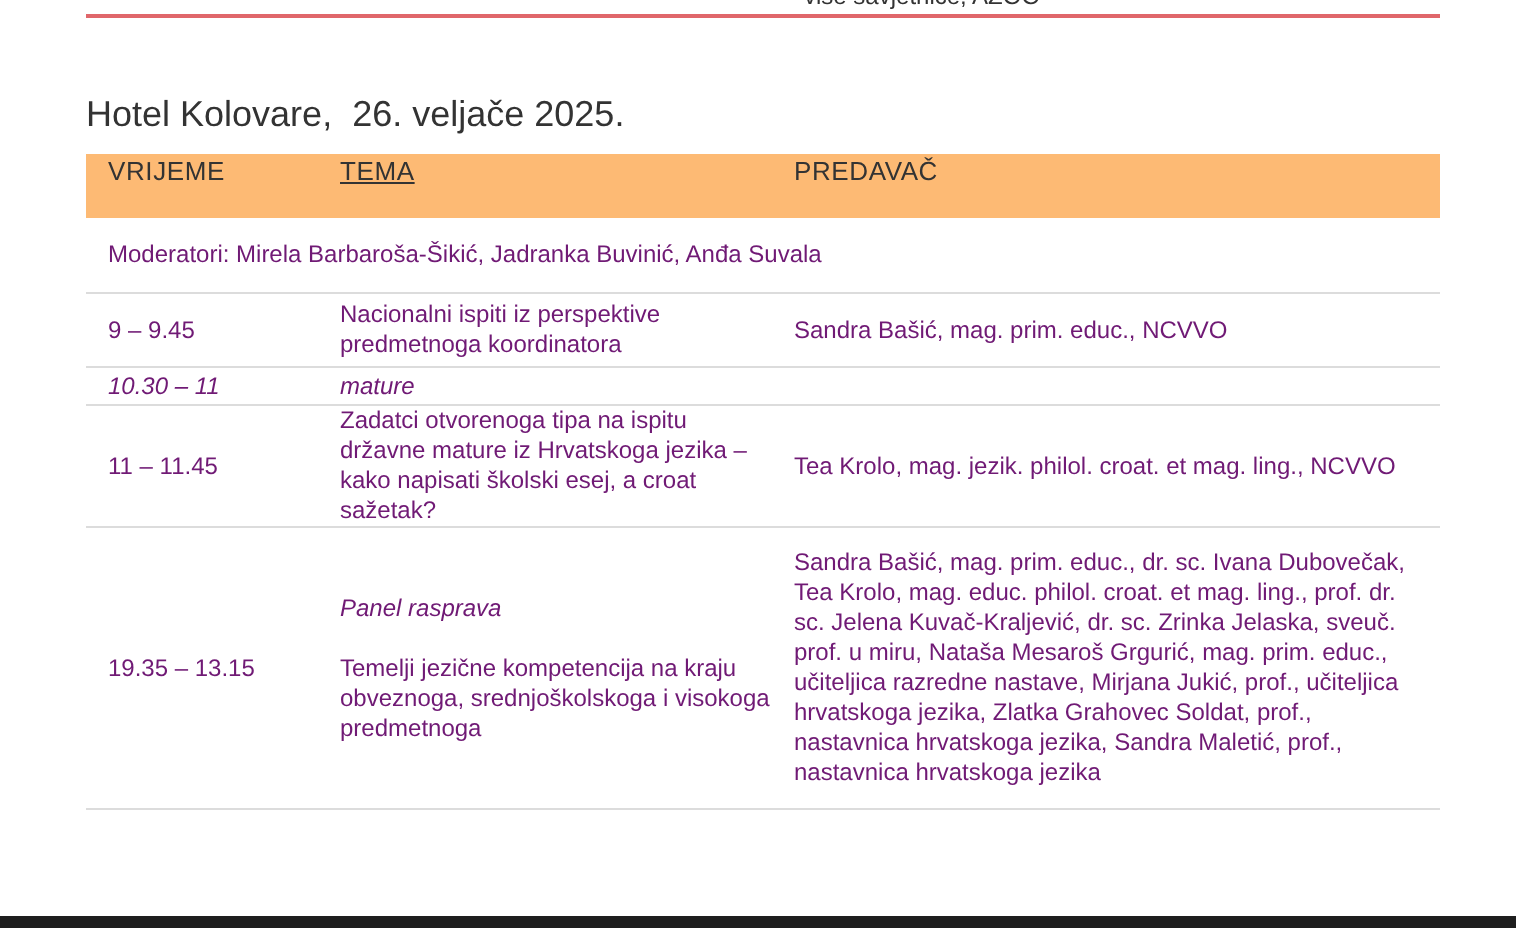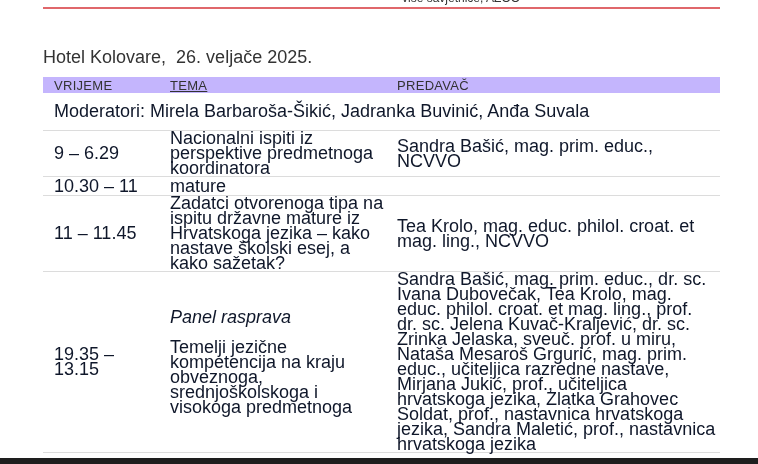--- a/index.html
+++ b/index.html
@@ -20,35 +20,35 @@
       position: absolute; left: 43px; top: 47px; font-size: 18px; color: #333;
     }
     table.program {
       position: absolute; left: 43px; top: 77px; width: 677px;
       border-collapse: collapse; table-layout: fixed;
     }
     table.program col.c1 { width: 116px; }
     table.program col.c2 { width: 233px; }
     table.program col.c3 { width: 328px; }
     thead th {
-      background: #c4b5fd; text-align: left; font-weight: normal;
+      background: #fdba74; text-align: left; font-weight: normal;
       font-size: 13px; letter-spacing: 0.3px; color: #333;
-      height: 16px; padding: 0 0 0 11px;
+      height: 16px; padding: 0 0 16px 11px;
     }
     thead th.tema { padding-left: 11px; text-decoration: underline; }
     tbody td {
       border-bottom: 1.5px solid #dcdcdc; vertical-align: middle;
-      padding: 0 4px 0 11px; line-height: 15px; font-size: 18px; color: #0f172a;
+      padding: 0 4px 0 11px; line-height: 15px; font-size: 12px; color: #701a75;
     }
     tbody td.tema, tbody td.pred { padding-left: 11px; }
     tbody td.pred { padding-left: 5px; margin-left: 35px; }
     tr.mod td { height: 37px; padding-left: 11px; }
     tr.r1 td { height: 36px; }
     tr.r2 td { height: 34px; }
-    tr.r3 td { height: 18px; }
+    tr.r3 td { height: 18px; font-style: italic; }
     tr.r4 td { height: 52px; }
     tr.r5 td { height: 140px; }
     .panel-title { display: block; margin-bottom: 15px; font-style: italic; }
     .bottom-bar {
       position: absolute; left: 0; top: 458px; width: 758px; height: 6px;
       background: #1e1e1e;
     }
   </style>
 </head>
 <body>
@@ -73,33 +73,33 @@
       <th>VRIJEME</th>
       <th class="tema">TEMA</th>
       <th class="pred" style="padding-left:5px">PREDAVAČ</th>
     </tr>
   </thead>
   <tbody>
     <tr class="mod">
       <td colspan="3">Moderatori: Mirela Barbaroša-Šikić, Jadranka Buvinić, Anđa Suvala</td>
     </tr>
     <tr class="r1">
-      <td>9 – 6.29</td>
+      <td>9 – 9.45</td>
       <td class="tema">Nacionalni ispiti iz perspektive predmetnoga koordinatora</td>
       <td class="pred">Sandra Bašić, mag. prim. educ., NCVVO</td>
     </tr>
     <tr class="r3">
       <td>10.30 – 11</td>
       <td class="tema">mature</td>
       <td class="pred"></td>
     </tr>
     <tr class="r4">
       <td>11 – 11.45</td>
-      <td class="tema">Zadatci otvorenoga tipa na ispitu državne mature iz Hrvatskoga jezika – kako nastave školski esej, a kako sažetak?</td>
-      <td class="pred">Tea Krolo, mag. educ. philol. croat. et mag. ling., NCVVO</td>
+      <td class="tema">Zadatci otvorenoga tipa na ispitu državne mature iz Hrvatskoga jezika – kako napisati školski esej, a croat sažetak?</td>
+      <td class="pred">Tea Krolo, mag. jezik. philol. croat. et mag. ling., NCVVO</td>
     </tr>
     <tr class="r5">
       <td>19.35 – 13.15</td>
       <td class="tema">
         <span class="panel-title">Panel rasprava</span>
         <span>Temelji jezične kompetencija na kraju obveznoga, srednjoškolskoga i visokoga predmetnoga</span>
       </td>
       <td class="pred">Sandra Bašić, mag. prim. educ., dr. sc. Ivana Dubovečak, Tea Krolo, mag. educ. philol. croat. et mag. ling., prof. dr. sc.  Jelena Kuvač-Kraljević, dr. sc. Zrinka Jelaska, sveuč. prof. u miru, Nataša Mesaroš Grgurić, mag. prim. educ., učiteljica razredne nastave, Mirjana Jukić, prof., učiteljica hrvatskoga jezika, Zlatka Grahovec Soldat, prof., nastavnica hrvatskoga jezika, Sandra Maletić, prof., nastavnica hrvatskoga jezika</td>
     </tr>
   </tbody>

